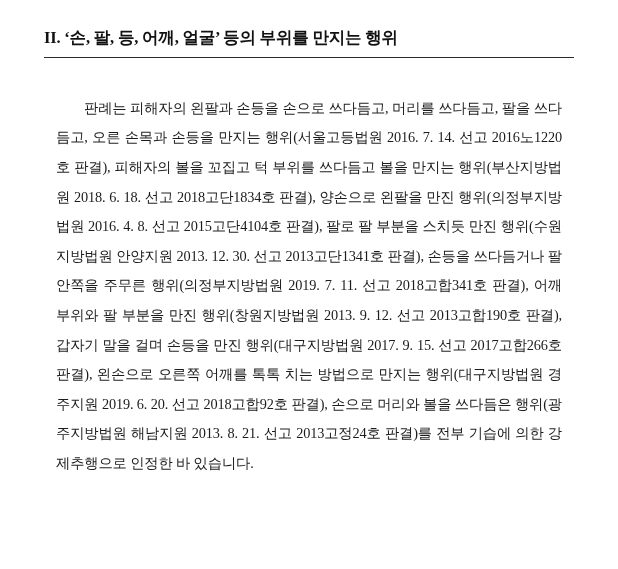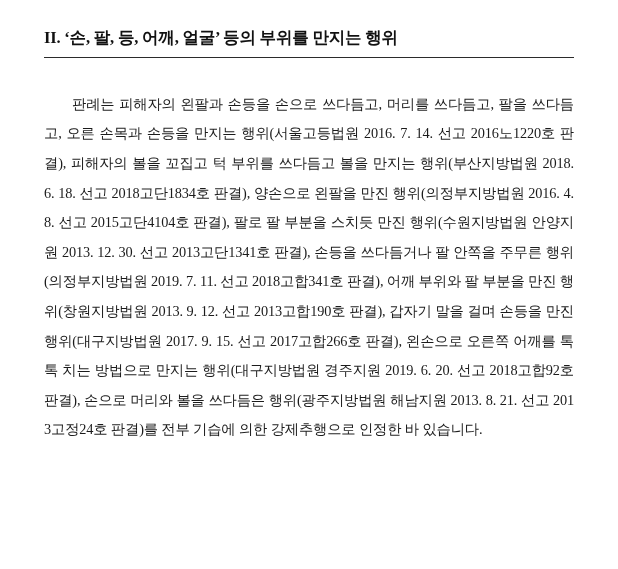--- a/index.html
+++ b/index.html
@@ -45,21 +45,21 @@
   }
   .body-text {
     font-family: "Liberation Serif", serif;
     font-size: 14.3px;
     line-height: 2.07;
     color: #1b1b1b;
     text-align: justify;
     text-justify: inter-character;
     text-indent: 28px;
     letter-spacing: -0.15px;
-    margin: 0;
+    margin: 12px;
     word-break: break-all;
   }
 </style>
 </head>
 <body>
 
 <div class="page">
   <div class="heading-wrap">
     <h1 class="heading">II. ‘손, 팔, 등, 어깨, 얼굴’ 등의 부위를 만지는 행위</h1>
     <div class="rule"></div>

